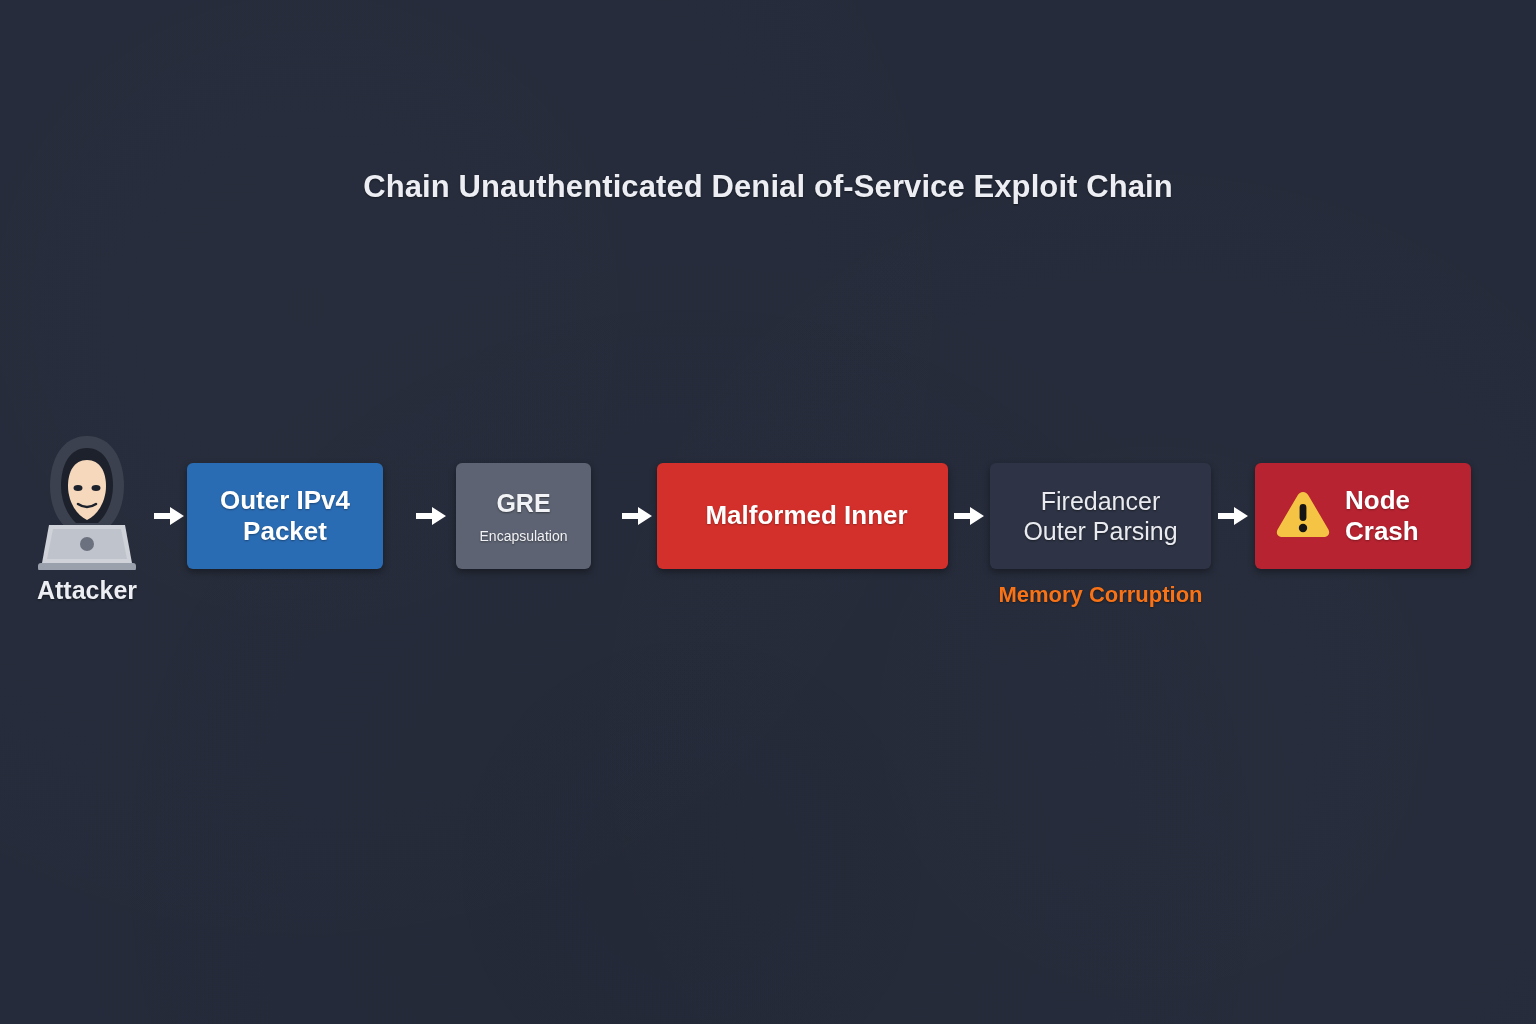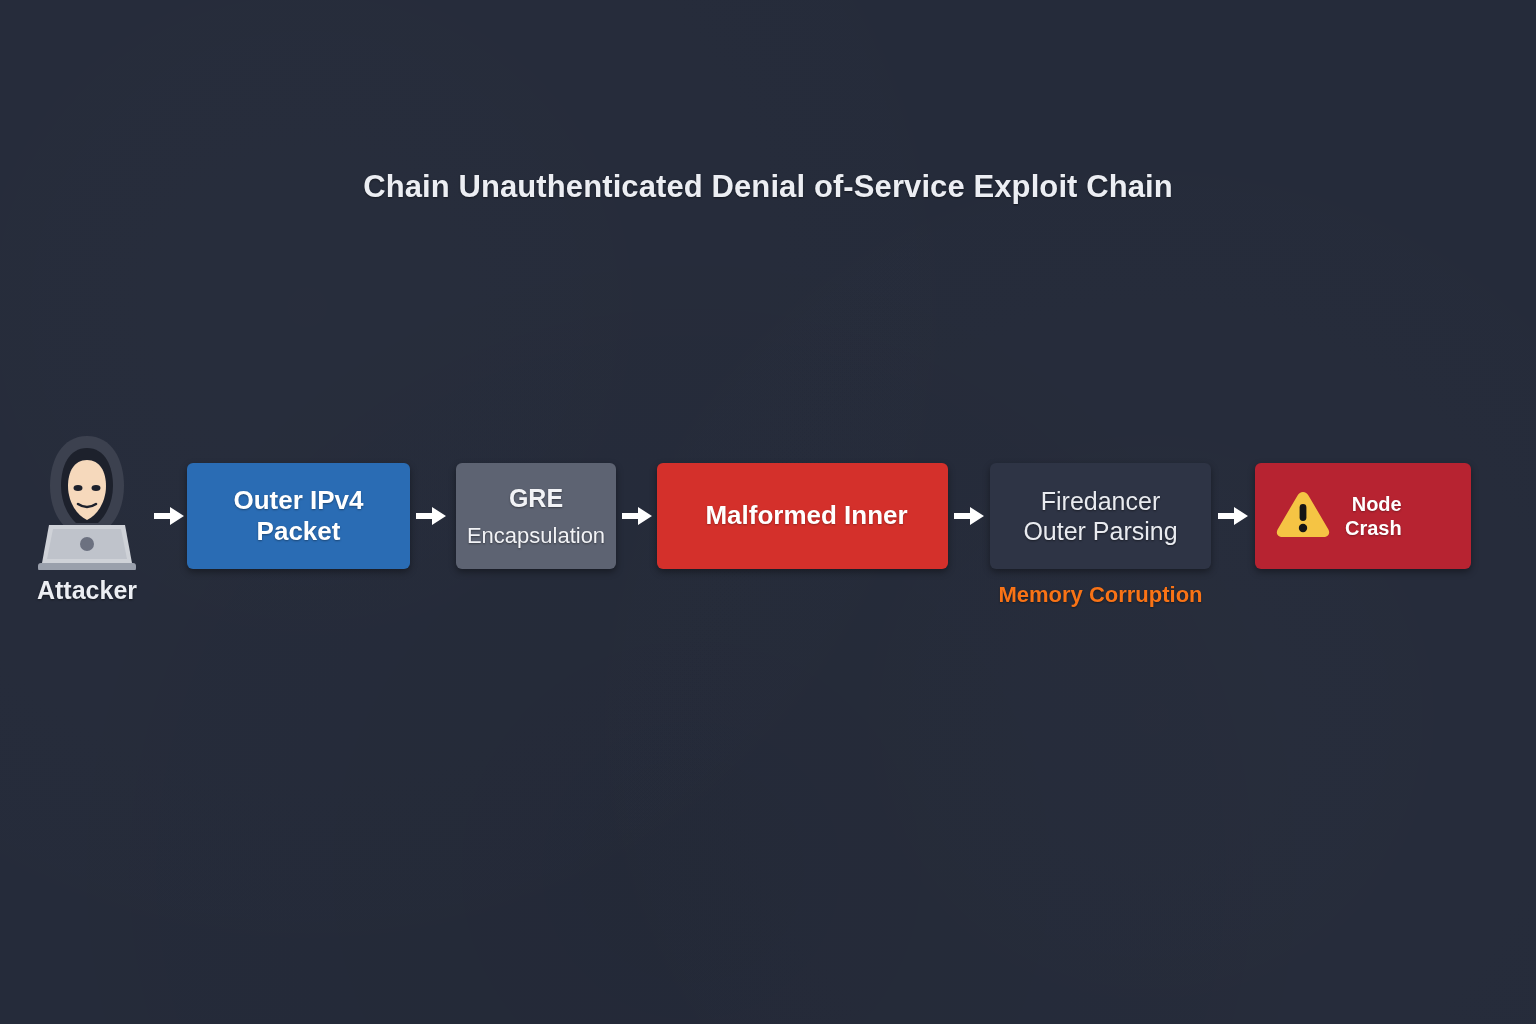--- a/index.html
+++ b/index.html
@@ -84,39 +84,39 @@
     justify-content: center;
     box-shadow: 0 3px 7px rgba(0,0,0,0.38);
     text-align: center;
     line-height: 1.2;
   }
   .box .line1 { display: block; }
   .box .line2 { display: block; }
 
   #box-outer {
     left: 187px;
-    width: 223px;
+    width: 196px;
     height: 106px;
     background: #2a6cb4;
     color: #ffffff;
     font-size: 26px;
     font-weight: bold;
     text-shadow: 0 1px 2px rgba(0,0,0,0.35);
   }
 
   #box-gre {
     left: 456px;
-    width: 160px;
+    width: 135px;
     height: 106px;
     background: #5d6372;
     color: #f2f3f6;
     text-shadow: 0 1px 2px rgba(0,0,0,0.4);
   }
   #box-gre .line1 { font-size: 25px; font-weight: bold; }
-  #box-gre .line2 { font-size: 22px; font-weight: normal; margin-top: 10px; }
+  #box-gre .line2 { font-size: 14px; font-weight: normal; margin-top: 10px; }
 
   #box-malformed {
     left: 657px;
     width: 291px;
     height: 106px;
     background: #d4302b;
     color: #ffffff;
     font-size: 26px;
     font-weight: bold;
     text-shadow: 0 1px 2px rgba(0,0,0,0.3);
@@ -138,23 +138,23 @@
     left: 1255px;
     width: 216px;
     height: 106px;
     background: #b72331;
     color: #ffffff;
     justify-content: flex-start;
     padding-left: 20px;
     gap: 14px;
   }
   #box-crash .crash-text {
-    font-size: 20px;
-    font-weight: bold;
-    text-align: right;
+    font-size: 26px;
+    font-weight: bold;
+    text-align: left;
     text-shadow: 0 1px 2px rgba(0,0,0,0.3);
   }
 
   
   .caption {
     position: absolute;
     top: 152px;
     text-align: center;
     font-size: 22px;
     font-weight: bold;

